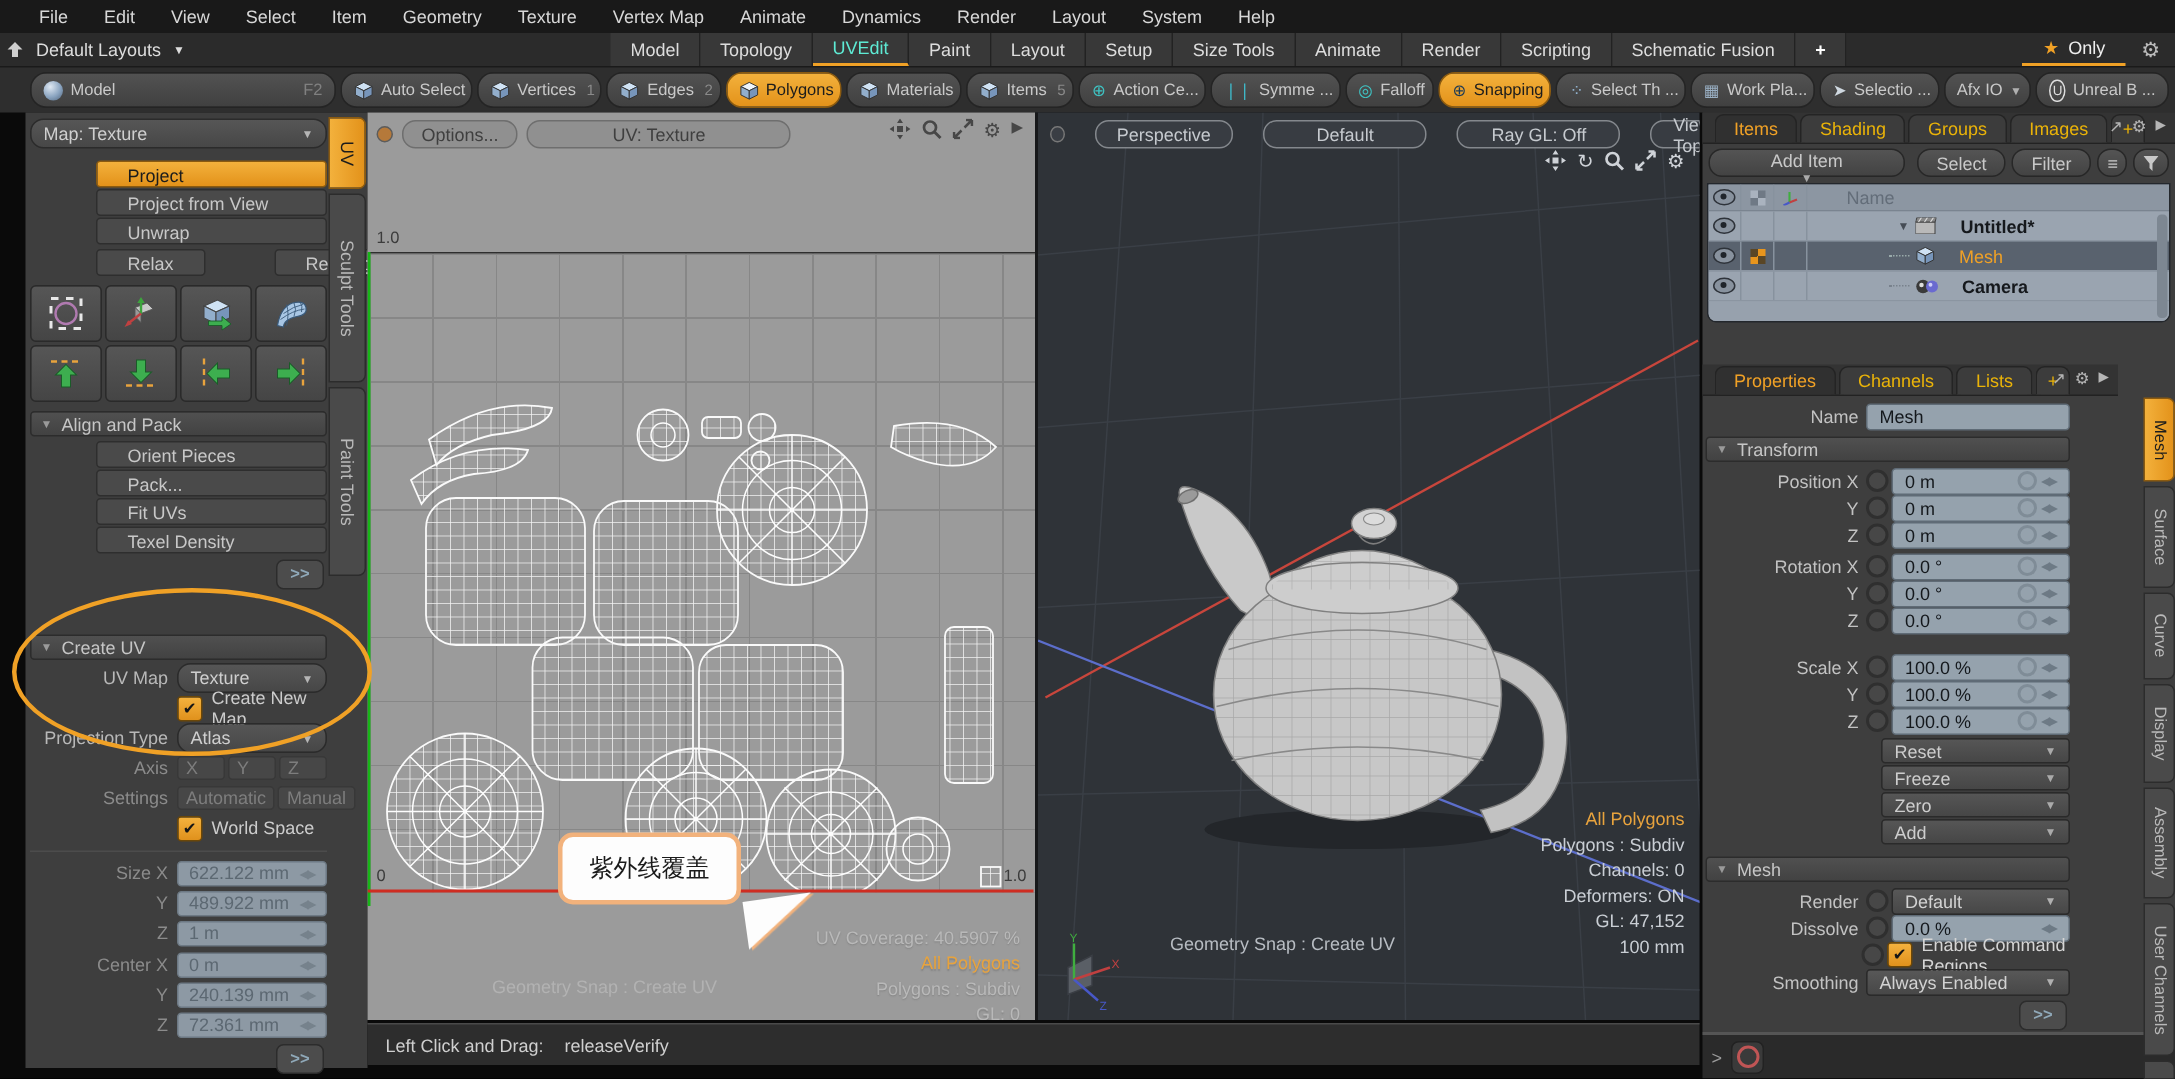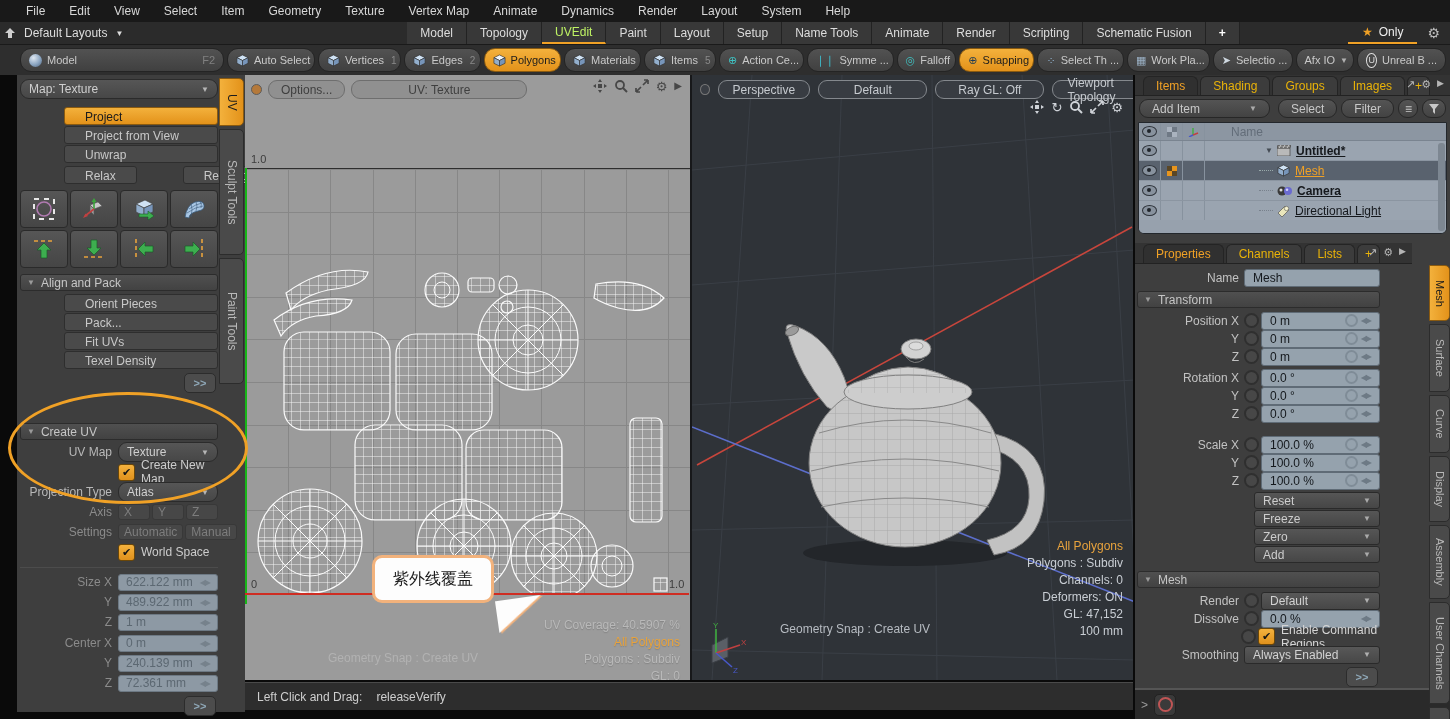--- a/index.html
+++ b/index.html
@@ -5,21 +5,21 @@
   html,body{margin:0;padding:0;background:#000;width:1450px;height:719px;overflow:hidden;
     font-family:"Liberation Sans","DejaVu Sans",sans-serif;-webkit-font-smoothing:antialiased;}
   .abs{position:absolute;}
   #win{position:relative;width:1450px;height:719px;background:#0a0a0a;font-size:12px;color:#ccc;}
 
   
   #menubar{left:0;top:0;width:1450px;height:22px;background:#191919;display:flex;align-items:center;gap:24px;padding-left:26px;box-sizing:border-box;color:#d8d8d8;}
   #menubar span{cursor:default;}
   #tabrow{left:0;top:22px;width:1450px;height:23px;background:#2b2b2b;display:flex;align-items:stretch;box-sizing:border-box;border-bottom:1px solid #1a1a1a;}
   .laytab{display:flex;align-items:center;padding:0 13px;background:#383838;border-right:1px solid #222;color:#ddd;font-size:12px;position:relative;}
-  .laytab.active{border-bottom:2px solid #f0a126;color:#bef264;}
+  .laytab.active{border-bottom:2px solid #f0a126;color:#5eead4;}
   #layouts-switch{display:flex;align-items:center;gap:8px;padding:0 14px 0 4px;color:#ddd;}
   #tabrow .spacer{flex:1;}
   .onlytab{display:flex;align-items:center;gap:6px;padding:0 14px;border-bottom:2px solid #f0a126;color:#eee;}
   .star{color:#f0a126;font-size:12px;}
   .gearbtn{display:flex;align-items:center;padding:0 10px;color:#bbb;font-size:14px;}
 
   #toolrow{left:0;top:45px;width:1450px;height:30px;background:#2e2e2e;display:flex;align-items:center;gap:3px;padding:0 4px 0 20px;box-sizing:border-box;overflow:hidden;}
   .tpill{height:22px;display:flex;align-items:center;gap:5px;padding:0 8px;border-radius:11px;
     background:linear-gradient(#525252,#404040);border:1px solid #242424;color:#c9c9c9;font-size:11px;white-space:nowrap;flex-shrink:1;min-width:0;overflow:hidden;}
   .tpill.orange{background:linear-gradient(#f3b13c,#e3921a);color:#1c1c1c;border-color:#8a5a10;}
@@ -73,42 +73,42 @@
   #uv-snap{position:absolute;left:83px;top:576px;color:#b2b2b2;font-size:12px;}
   #uv-icons,#vp3-icons{position:absolute;display:flex;gap:7px;align-items:center;}
   #uv-icons{right:8px;top:4px;color:#474747;}
   #vp3-icons{right:10px;top:25px;color:#cfd3d8;}
   .ico{font-size:13px;line-height:1;}
   #tooltip{position:absolute;left:127px;top:480px;width:116px;height:42px;background:#fdfdfd;border:3px solid #f2b27c;border-radius:10px;z-index:20;display:flex;align-items:center;justify-content:center;color:#1a1a1a;font-size:16px;}
   #tooltip .tail{position:absolute;right:-52px;bottom:-30px;width:0;height:0;border-left:46px solid #fdfdfd;border-bottom:32px solid transparent;transform:rotate(-8deg);filter:drop-shadow(2px 1px 0 #f2b27c);}
 
   
   #vp3{left:690px;top:75px;width:443px;height:605px;background:#2f3338;overflow:hidden;border-left:2px solid #17181a;box-sizing:border-box;}
-  #vp3-topbar{position:absolute;left:8px;top:5px;display:flex;gap:8px;align-items:center;}
+  #vp3-topbar{position:absolute;left:8px;top:5px;display:flex;gap:20px;align-items:center;}
   .vp3pill{height:17px;border:1px solid #84888d;border-radius:9px;background:#383c42;color:#c6cacf;display:flex;align-items:center;justify-content:center;padding:0 14px;font-size:12px;}
   #vp3-status{position:absolute;right:10px;bottom:40px;text-align:right;color:#c9ced4;font-size:12px;line-height:17px;}
   #vp3-snap{position:absolute;left:88px;bottom:44px;color:#b7bcc2;font-size:12px;}
 
   
   #rightpanel{left:1135px;top:75px;width:315px;height:613px;background:#3e3e3e;box-sizing:border-box;}
   .ptabs{display:flex;align-items:flex-end;height:20px;background:#333;border-bottom:1px solid #222;padding-left:8px;position:relative;}
   .ptab{padding:2px 12px;border:1px solid #242424;border-bottom:none;border-radius:6px 6px 0 0;background:#3c3c3c;color:#eab308;margin-right:2px;font-size:12px;}
   .ptab.active{color:#f0a126;background:#303030;}
   .ptabicons{position:absolute;right:6px;top:3px;display:flex;gap:6px;color:#b5b5b5;font-size:11px;}
   #itemctrl{display:flex;gap:4px;padding:3px 4px;align-items:center;}
-  .ipill{height:17px;background:linear-gradient(#545454,#434343);border:1px solid #272727;border-radius:9px;color:#c8c8c8;display:flex;align-items:center;justify-content:center;padding:0 12px;}
+  .ipill{height:17px;background:linear-gradient(#545454,#434343);border:1px solid #272727;border-radius:9px;color:#c8c8c8;display:flex;align-items:center;justify-content:center;padding:0 12px;flex-direction:column;}
   #additem{width:148px;justify-content:space-between;}
   #itemlist{margin:1px 3px;background:#9aa4b0;border-radius:0 0 6px 6px;overflow:hidden;border:1px solid #23272c;position:relative;}
   .ilh{display:flex;height:17px;background:#8c96a2;border-bottom:1px solid #7a8490;align-items:center;color:#5c backgrounds;}
   .ilh .c,.ilr .c{width:22px;display:flex;justify-content:center;align-items:center;border-right:1px solid #87929e;height:100%;box-sizing:border-box;flex-shrink:0;}
   .ilh .nm{padding-left:26px;color:#636d79;}
   .ilr{display:flex;height:19px;align-items:center;background:#9aa4b0;border-bottom:1px solid #8b95a1;color:#15181c;}
   .ilr.sel{background:#59626e;}
   .ilr .tree{width:68px;display:flex;align-items:center;justify-content:flex-end;gap:3px;flex-shrink:0;color:#454c55;}
-  .ilr .iname{margin-left:5px;white-space:nowrap;text-decoration:underline;}
+  .ilr .iname{margin-left:16px;white-space:nowrap;}
   .bold{font-weight:bold;}
   .ilfoot{height:13px;background:#97a1ad;}
   .eye{width:13px;height:9px;border:1.5px solid #2e333a;border-radius:50%;position:relative;background:#88929e;}
   .eye::after{content:"";position:absolute;left:3.5px;top:1.5px;width:4px;height:4px;border-radius:50%;background:#20252b;}
   .checker{width:10px;height:10px;background:conic-gradient(#6f7985 0 25%,#aab3bf 0 50%,#6f7985 0 75%,#aab3bf 0);}
   .checker.orange{background:conic-gradient(#e8951d 0 25%,#5a4625 0 50%,#e8951d 0 75%,#5a4625 0);}
 
   
   #props{position:absolute;left:0;top:168px;width:277px;}
   .prow{display:flex;align-items:center;height:17px;margin:1px 6px 1px 0;}
@@ -176,21 +176,21 @@
     <div class="laytab">
         <span>Paint</span>
       </div>
     <div class="laytab">
         <span>Layout</span>
       </div>
     <div class="laytab">
         <span>Setup</span>
       </div>
     <div class="laytab">
-        <span>Name Tools</span>
+        <span>Size Tools</span>
       </div>
     <div class="laytab">
         <span>Animate</span>
       </div>
     <div class="laytab">
         <span>Render</span>
       </div>
     <div class="laytab">
         <span>Scripting</span>
       </div>
@@ -792,35 +792,20 @@
             <span style="border-bottom:1px dotted #78818c;width:14px;"></span>
           </div>
         <svg width="15" height="12" viewBox="0 0 15 12" style="margin-left:4px;">
             <circle cx="5" cy="6" r="4.5" fill="#3a3a3a"></circle>
             <circle cx="4" cy="5" r="1.5" fill="#ddd"></circle>
             <circle cx="11" cy="6" r="4" fill="#6a6ad0"></circle>
             <circle cx="10" cy="4.8" r="1.3" fill="#cfcff8"></circle>
           </svg>
         <span class="iname bold">Camera</span>
       </div>
-      <div class="ilr" style="border-bottom:none;">
-        <div class="c">
-            <span class="eye"></span>
-          </div>
-        <div class="c"></div>
-          <div class="c"></div>
-        <div class="tree">
-            <span style="border-bottom:1px dotted #78818c;width:14px;"></span>
-          </div>
-        <svg width="13" height="12" viewBox="0 0 13 12" style="margin-left:4px;">
-            <path d="M1 8 L8 1 L12 5 L5 12 Z" fill="#eae6bb" stroke="#555" stroke-width=".7"></path>
-            <circle cx="9.5" cy="3.5" r="2.2" fill="#f5f2d0" stroke="#555" stroke-width=".6"></circle>
-          </svg>
-        <span class="iname">Directional Light</span>
-      </div>
       <div class="ilfoot"></div>
       <div style="position:absolute;right:1px;top:20px;bottom:2px;width:7px;background:#7d8792;border-radius:3px;"></div>
     </div>
 
     <div id="props">
       <div class="ptabs">
         <div class="ptab active"><span>Properties</span></div>
         <div class="ptab"><span>Channels</span></div>
         <div class="ptab"><span>Lists</span></div>
         <div class="ptab" style="padding:2px 7px;"><span>+</span></div>

